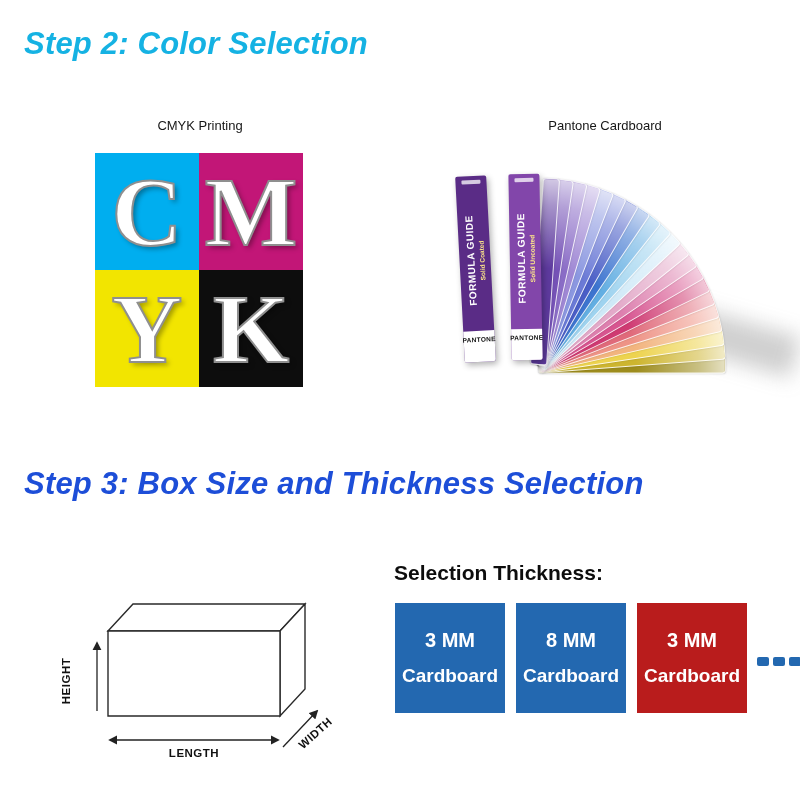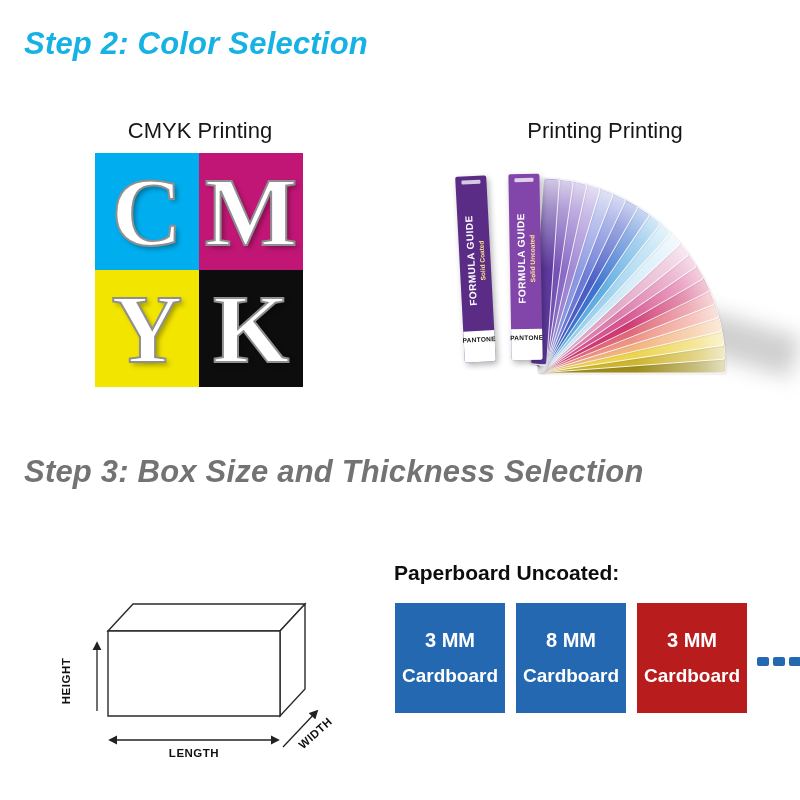--- a/index.html
+++ b/index.html
@@ -4,21 +4,21 @@
 <style>
   html,body{margin:0;padding:0;background:#fff;}
   .page{position:relative;width:800px;height:800px;background:#fff;overflow:hidden;
         font-family:"Liberation Sans",sans-serif;}
 
   
   .step-title{position:absolute;left:24px;margin:0;font-style:italic;font-weight:800;
               font-size:31px;letter-spacing:.2px;color:#15b2e3;}
 
   
-  .col-label{position:absolute;text-align:center;font-size:22px;color:#161616;}
+  .col-label{position:absolute;text-align:center;font-size:13px;color:#161616;}
 
   
   .cmyk-grid{position:absolute;left:95px;top:153px;width:208px;height:234px;
              display:grid;grid-template-columns:1fr 1fr;grid-template-rows:1fr 1fr;}
   .cmyk-cell{display:flex;align-items:center;justify-content:center;overflow:hidden;}
   .cmyk-letter{font-family:"Liberation Serif",serif;font-weight:700;font-size:98px;line-height:1;
                color:#fff;-webkit-text-stroke:2px #8f8f8f;text-shadow:3px 3px 5px rgba(0,0,0,.35);}
 
   
   .pantone-fan{position:absolute;left:450px;top:155px;width:330px;height:245px;}
@@ -70,21 +70,21 @@
       <span class="cmyk-letter">M</span>
     </div>
     <div class="cmyk-cell" style="background: rgb(242, 229, 0);">
       <span class="cmyk-letter">Y</span>
     </div>
     <div class="cmyk-cell" style="background: rgb(13, 13, 13);">
       <span class="cmyk-letter">K</span>
     </div>
   </div>
 
-  <div class="col-label" style="left:455px;top:118px;width:300px">Printing Printing</div>
+  <div class="col-label" style="left:455px;top:118px;width:300px">Pantone Cardboard</div>
   <div class="pantone-fan">
     <div class="fan-shadow"></div>
     <div class="fan-strips">
         <div class="fan-strip" style="transform: rotate(4deg); z-index: 21; background: linear-gradient(to top, rgb(94, 58, 158) 0%, rgb(94, 58, 158) 52%, rgb(166, 147, 202) 86%, rgb(210, 200, 228) 100%);"></div>
         <div class="fan-strip" style="transform: rotate(8.3deg); z-index: 20; background: linear-gradient(to top, rgb(117, 82, 182) 0%, rgb(117, 82, 182) 52%, rgb(179, 160, 215) 86%, rgb(216, 207, 235) 100%);"></div>
         <div class="fan-strip" style="transform: rotate(12.6deg); z-index: 19; background: linear-gradient(to top, rgb(138, 108, 198) 0%, rgb(138, 108, 198) 52%, rgb(191, 174, 224) 86%, rgb(222, 214, 239) 100%);"></div>
         <div class="fan-strip" style="transform: rotate(16.9deg); z-index: 18; background: linear-gradient(to top, rgb(159, 135, 212) 0%, rgb(159, 135, 212) 52%, rgb(202, 189, 231) 86%, rgb(228, 221, 243) 100%);"></div>
         <div class="fan-strip" style="transform: rotate(21.2deg); z-index: 17; background: linear-gradient(to top, rgb(139, 151, 224) 0%, rgb(139, 151, 224) 52%, rgb(191, 198, 238) 86%, rgb(223, 226, 246) 100%);"></div>
         <div class="fan-strip" style="transform: rotate(25.5deg); z-index: 16; background: linear-gradient(to top, rgb(107, 122, 214) 0%, rgb(107, 122, 214) 52%, rgb(174, 182, 232) 86%, rgb(214, 218, 244) 100%);"></div>
         <div class="fan-strip" style="transform: rotate(29.8deg); z-index: 15; background: linear-gradient(to top, rgb(74, 94, 198) 0%, rgb(74, 94, 198) 52%, rgb(155, 166, 224) 86%, rgb(204, 210, 239) 100%);"></div>
@@ -118,21 +118,21 @@
       <div class="guide-body">
         <span class="guide-title">FORMULA GUIDE</span>
         <span class="guide-sub">Solid Uncoated</span>
       </div>
       <div class="guide-foot">
         <span>PANTONE</span>
       </div>
     </div>
   </div>
 
-  <h1 class="step-title" style="top: 454px; color: #737373;">Step 3: Box Size and Thickness Selection</h1>
+  <h1 class="step-title" style="top: 466px; color: #1d4ed8;">Step 3: Box Size and Thickness Selection</h1>
 
   <svg class="box-diagram" width="330" height="185" viewBox="0 0 330 185">
     <defs>
       <marker id="arr" viewBox="0 0 10 10" refX="8" refY="5" markerWidth="7" markerHeight="7" orient="auto-start-reverse">
         <path d="M0,0 L10,5 L0,10 z" fill="#222"></path>
       </marker>
     </defs>
     <polygon points="68,38 93,11 265,11 240,38" fill="#ffffff" stroke="#2a2a2a" stroke-width="1.4"></polygon>
     <polygon points="240,38 265,11 265,96 240,123" fill="#ffffff" stroke="#2a2a2a" stroke-width="1.4"></polygon>
     <polygon points="68,38 240,38 240,123 68,123" fill="#ffffff" stroke="#2a2a2a" stroke-width="1.4"></polygon>
@@ -140,21 +140,21 @@
     <line x1="57" y1="118" x2="57" y2="50" stroke="#222" stroke-width="1.3" marker-end="url(#arr)"></line>
     <text x="30" y="88" transform="rotate(-90 30 88)" text-anchor="middle" font-size="11.5" font-weight="bold" fill="#111" letter-spacing="0.5">HEIGHT</text>
 
     <line x1="70" y1="147" x2="238" y2="147" stroke="#222" stroke-width="1.3" marker-start="url(#arr)" marker-end="url(#arr)"></line>
     <text x="154" y="164" text-anchor="middle" font-size="11.5" font-weight="bold" fill="#111" letter-spacing="0.5">LENGTH</text>
 
     <line x1="243" y1="154" x2="277" y2="118" stroke="#222" stroke-width="1.3" marker-end="url(#arr)"></line>
     <text x="278" y="143" transform="rotate(-42 278 143)" text-anchor="middle" font-size="11.5" font-weight="bold" fill="#111" letter-spacing="0.5">WIDTH</text>
   </svg>
 
-  <div class="thick-heading">Paperboard Uncoated:</div>
+  <div class="thick-heading">Selection Thickness:</div>
 
   <div class="thick-card" style="left: 395px; background: rgb(35, 104, 176);">
     <span class="thick-size">3 MM</span>
     <span class="thick-mat">Cardboard</span>
   </div>
   <div class="thick-card" style="left: 516px; background: rgb(35, 104, 176);">
     <span class="thick-size">8 MM</span>
     <span class="thick-mat">Cardboard</span>
   </div>
   <div class="thick-card" style="left: 637px; background: #b91c1c;">

